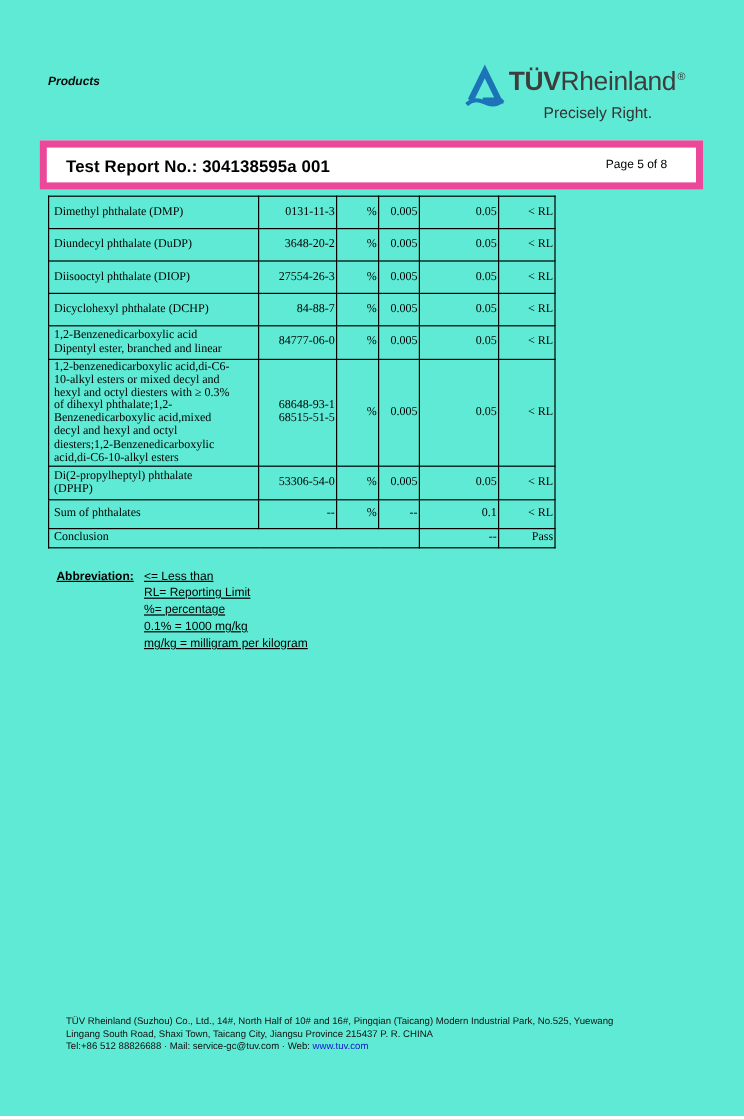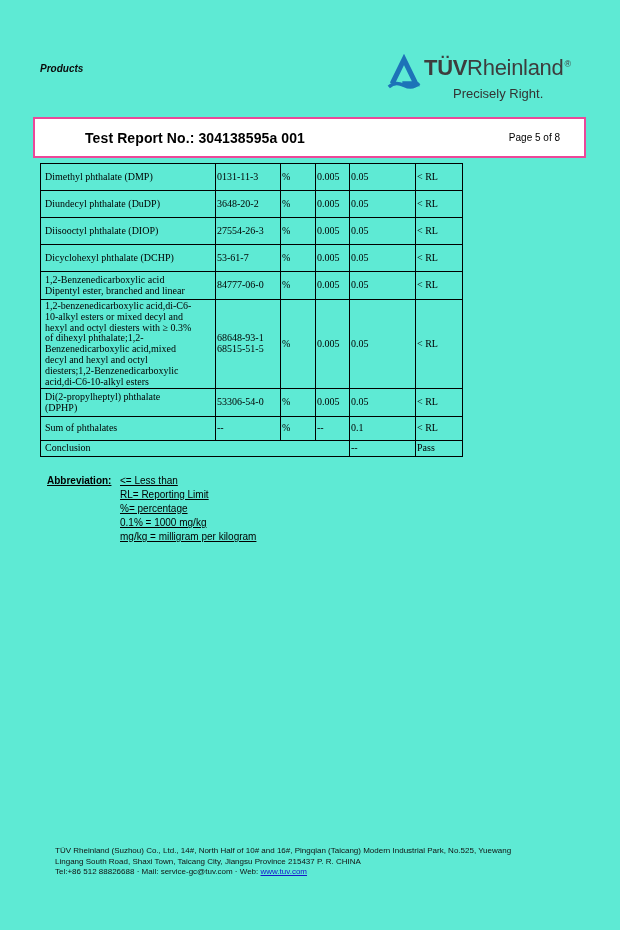--- a/index.html
+++ b/index.html
@@ -21,45 +21,45 @@
   .logo { position: absolute; left: 386px; top: 48px; width: 200px; height: 60px; }
   .logo-icon { position: absolute; left: 0; top: 2px; width: 36px; height: 46px; }
   .brand { position: absolute; left: 38px; top: 7px; font-size: 22px; color: #3d3d3d; letter-spacing: -0.3px; white-space: nowrap; }
   .brand .b1 { font-weight: bold; }
   .brand .reg { font-size: 9px; vertical-align: super; margin-left: 1px; }
   .tagline { position: absolute; left: 39px; top: 38px; font-size: 13px; color: #333; white-space: nowrap; margin-left: 28px; }
 
   
   .report-bar {
     position: absolute; left: 33px; top: 117px; width: 553px; height: 41px;
-    border: 2px solid #ec4899; background: #fff;
-    display: flex; align-items: center; justify-content: space-between; padding-left: 34px;
+    border: 6px solid #ec4899; background: #fff;
+    display: flex; align-items: center; justify-content: space-between;
   }
   .report-title { font-size: 14px; font-weight: bold; padding-left: 16px; letter-spacing: 0.1px; }
   .report-page { font-size: 10px; padding-right: 24px; margin-left: 40px; }
 
   
   .results-table {
     position: absolute; left: 40px; top: 163px;
     border-collapse: collapse; table-layout: fixed; width: 422px;
     font-size: 10px; line-height: 10.8px; color: #000;
   }
   .results-table td { border: 1px solid #000; vertical-align: middle; font-family: Liberation Serif, serif; }
   .results-table td.sub { text-align: left; padding: 1px 2px 1px 4px; white-space: pre-line; }
-  .results-table td.c  { text-align: left; padding: 1px 1px; white-space: pre-line; }
+  .results-table td.c  { text-align: right; padding: 1px 1px; white-space: pre-line; }
 
   
   .abbr { position: absolute; left: 47px; top: 474px; display: flex; font-size: 10px; line-height: 14px; text-decoration: underline; }
   .abbr-label { font-weight: bold; width: 73px; }
   .abbr-lines div { white-space: nowrap; }
 
   
   .footer { position: absolute; left: 55px; top: 846px; font-size: 8px; line-height: 10.5px; color: #111; }
   .footer div { white-space: nowrap; }
-  .footer a { color: #1515cc; text-decoration: underline; cursor: pointer; }
+  .footer a { color: #1515cc; cursor: pointer; }
 </style>
 </head>
 <body>
 
 <div id="page">
 
   <div class="products-label">Products</div>
 
   <div class="logo">
     <svg class="logo-icon" viewBox="0 0 64 62" xmlns="http://www.w3.org/2000/svg">
@@ -104,21 +104,21 @@
       <tr style="height:27px">
         <td class="sub">Diisooctyl phthalate (DIOP)</td>
         <td class="c">27554-26-3</td>
         <td class="c">%</td>
         <td class="c">0.005</td>
         <td class="c">0.05</td>
         <td class="c">&lt; RL</td>
       </tr>
       <tr style="height:27px">
         <td class="sub">Dicyclohexyl phthalate (DCHP)</td>
-        <td class="c">53-61-7</td>
+        <td class="c">84-88-7</td>
         <td class="c">%</td>
         <td class="c">0.005</td>
         <td class="c">0.05</td>
         <td class="c">&lt; RL</td>
       </tr>
       <tr style="height:28px">
         <td class="sub">1,2-Benzenedicarboxylic acid
 Dipentyl ester, branched and linear</td>
         <td class="c">84777-06-0</td>
         <td class="c">%</td>

